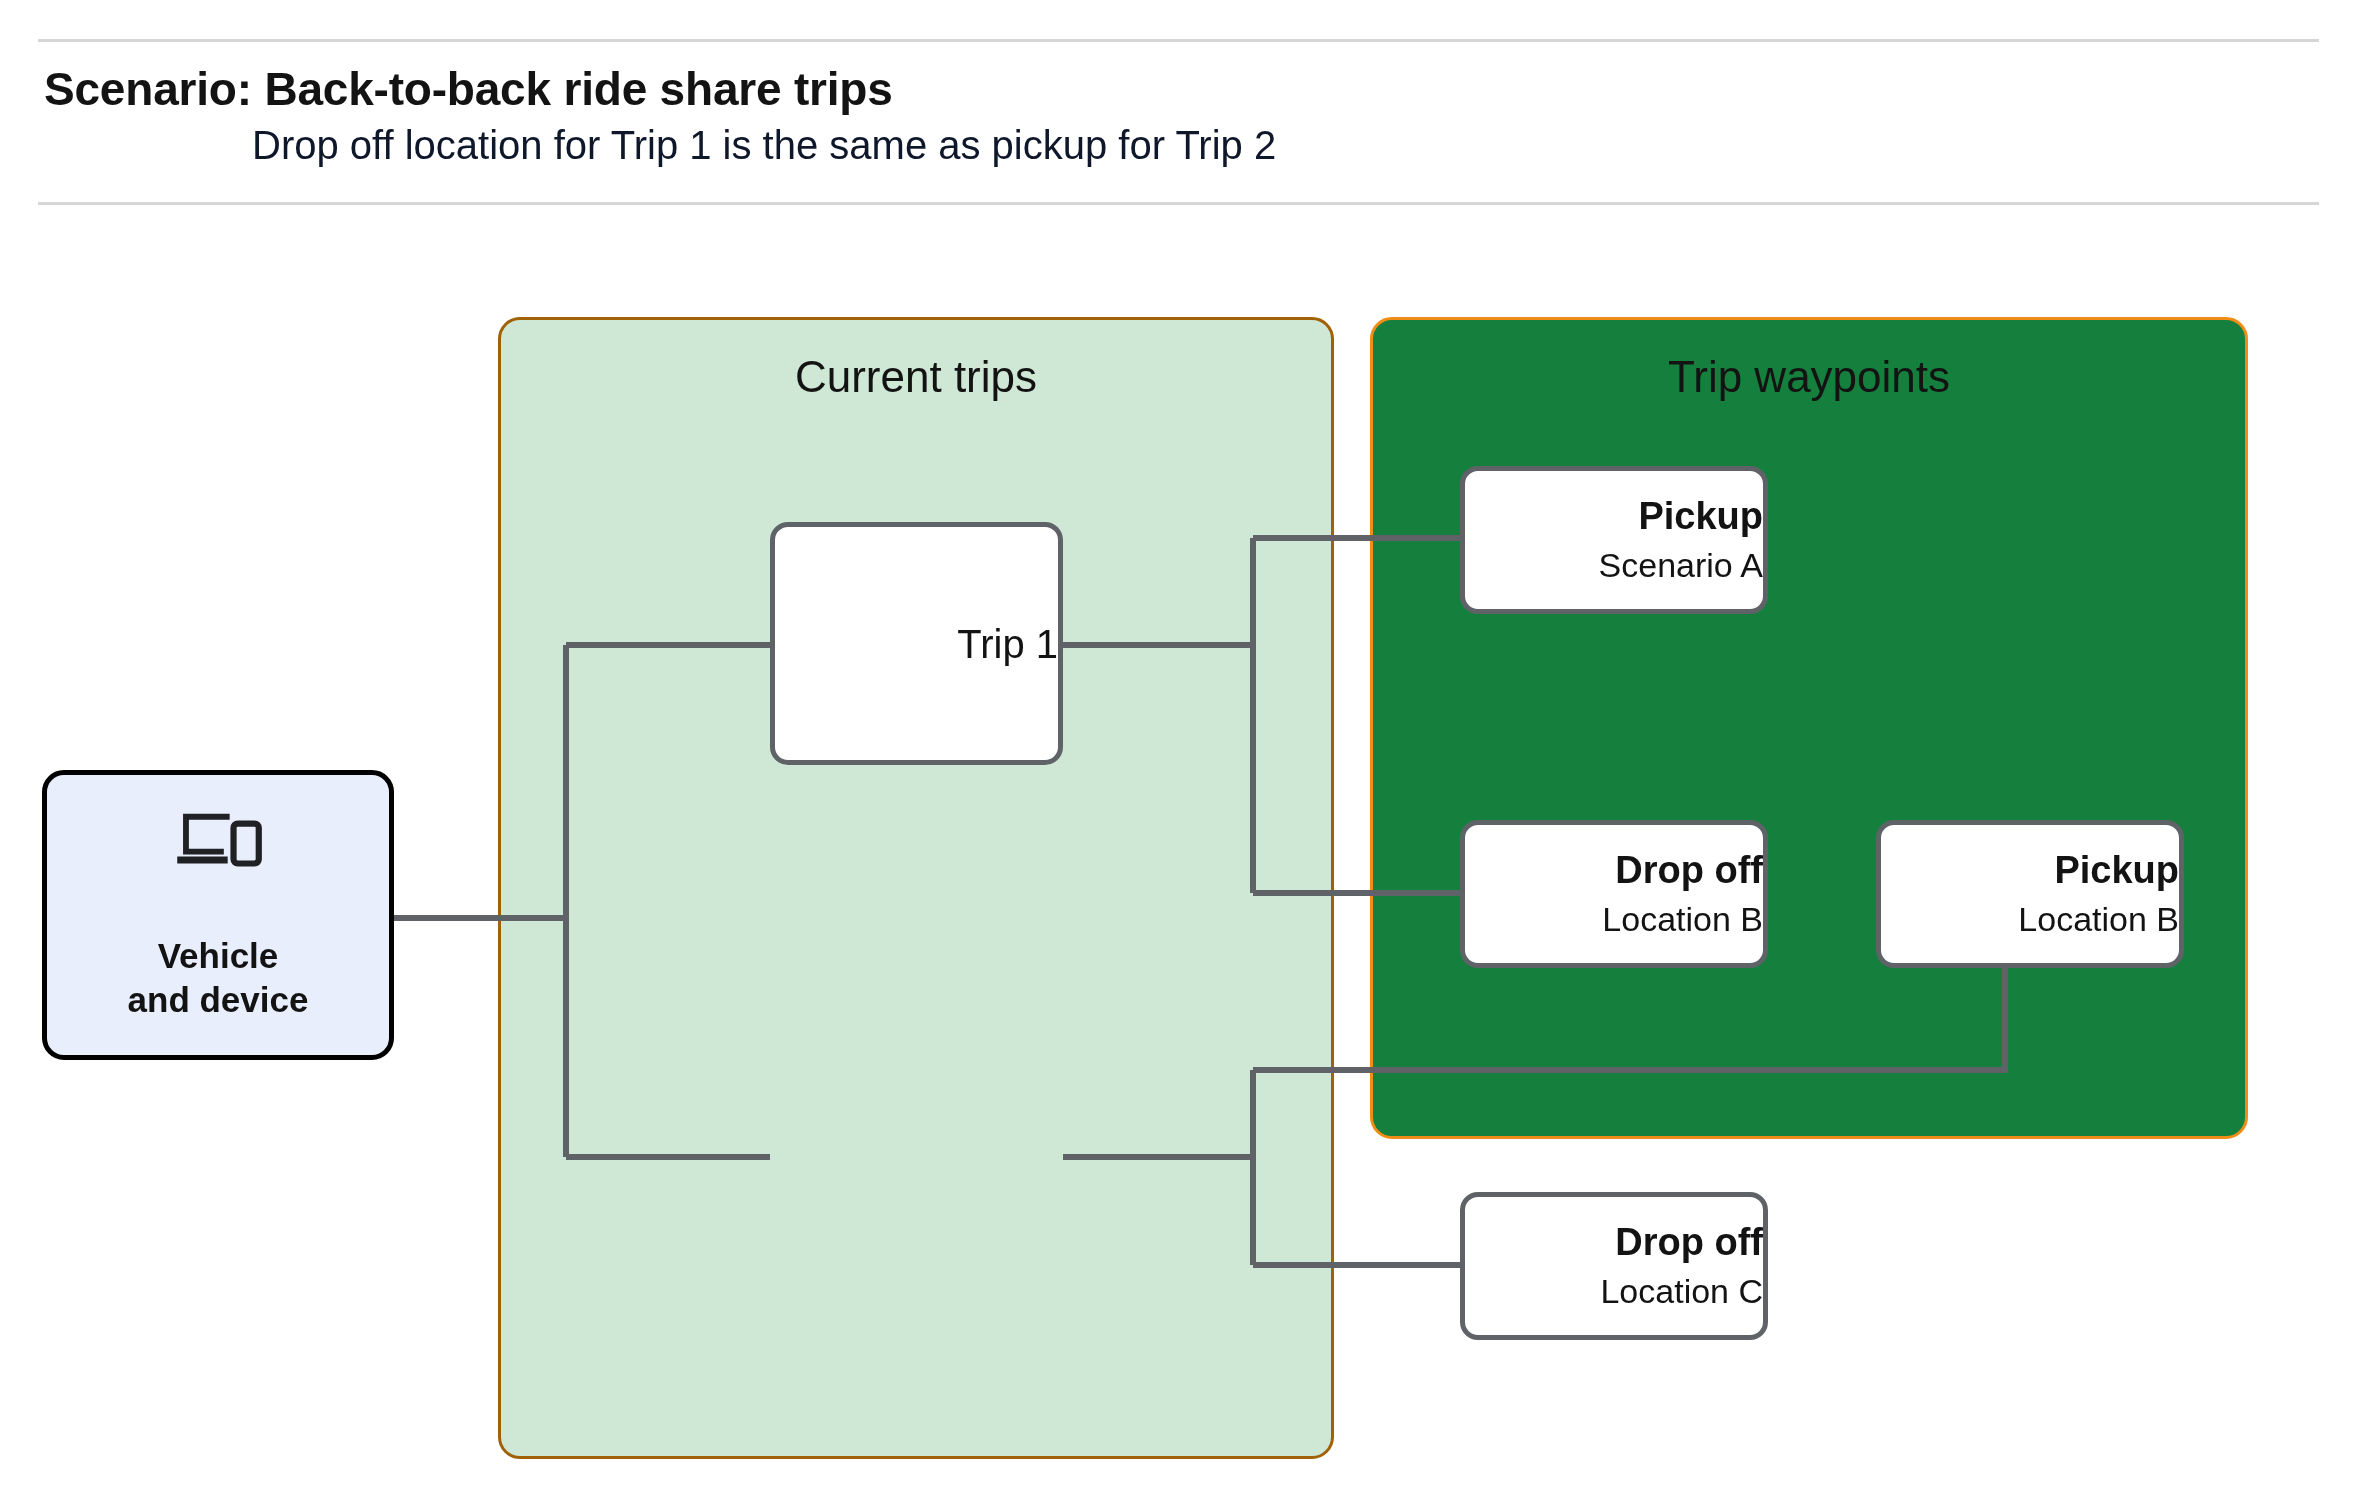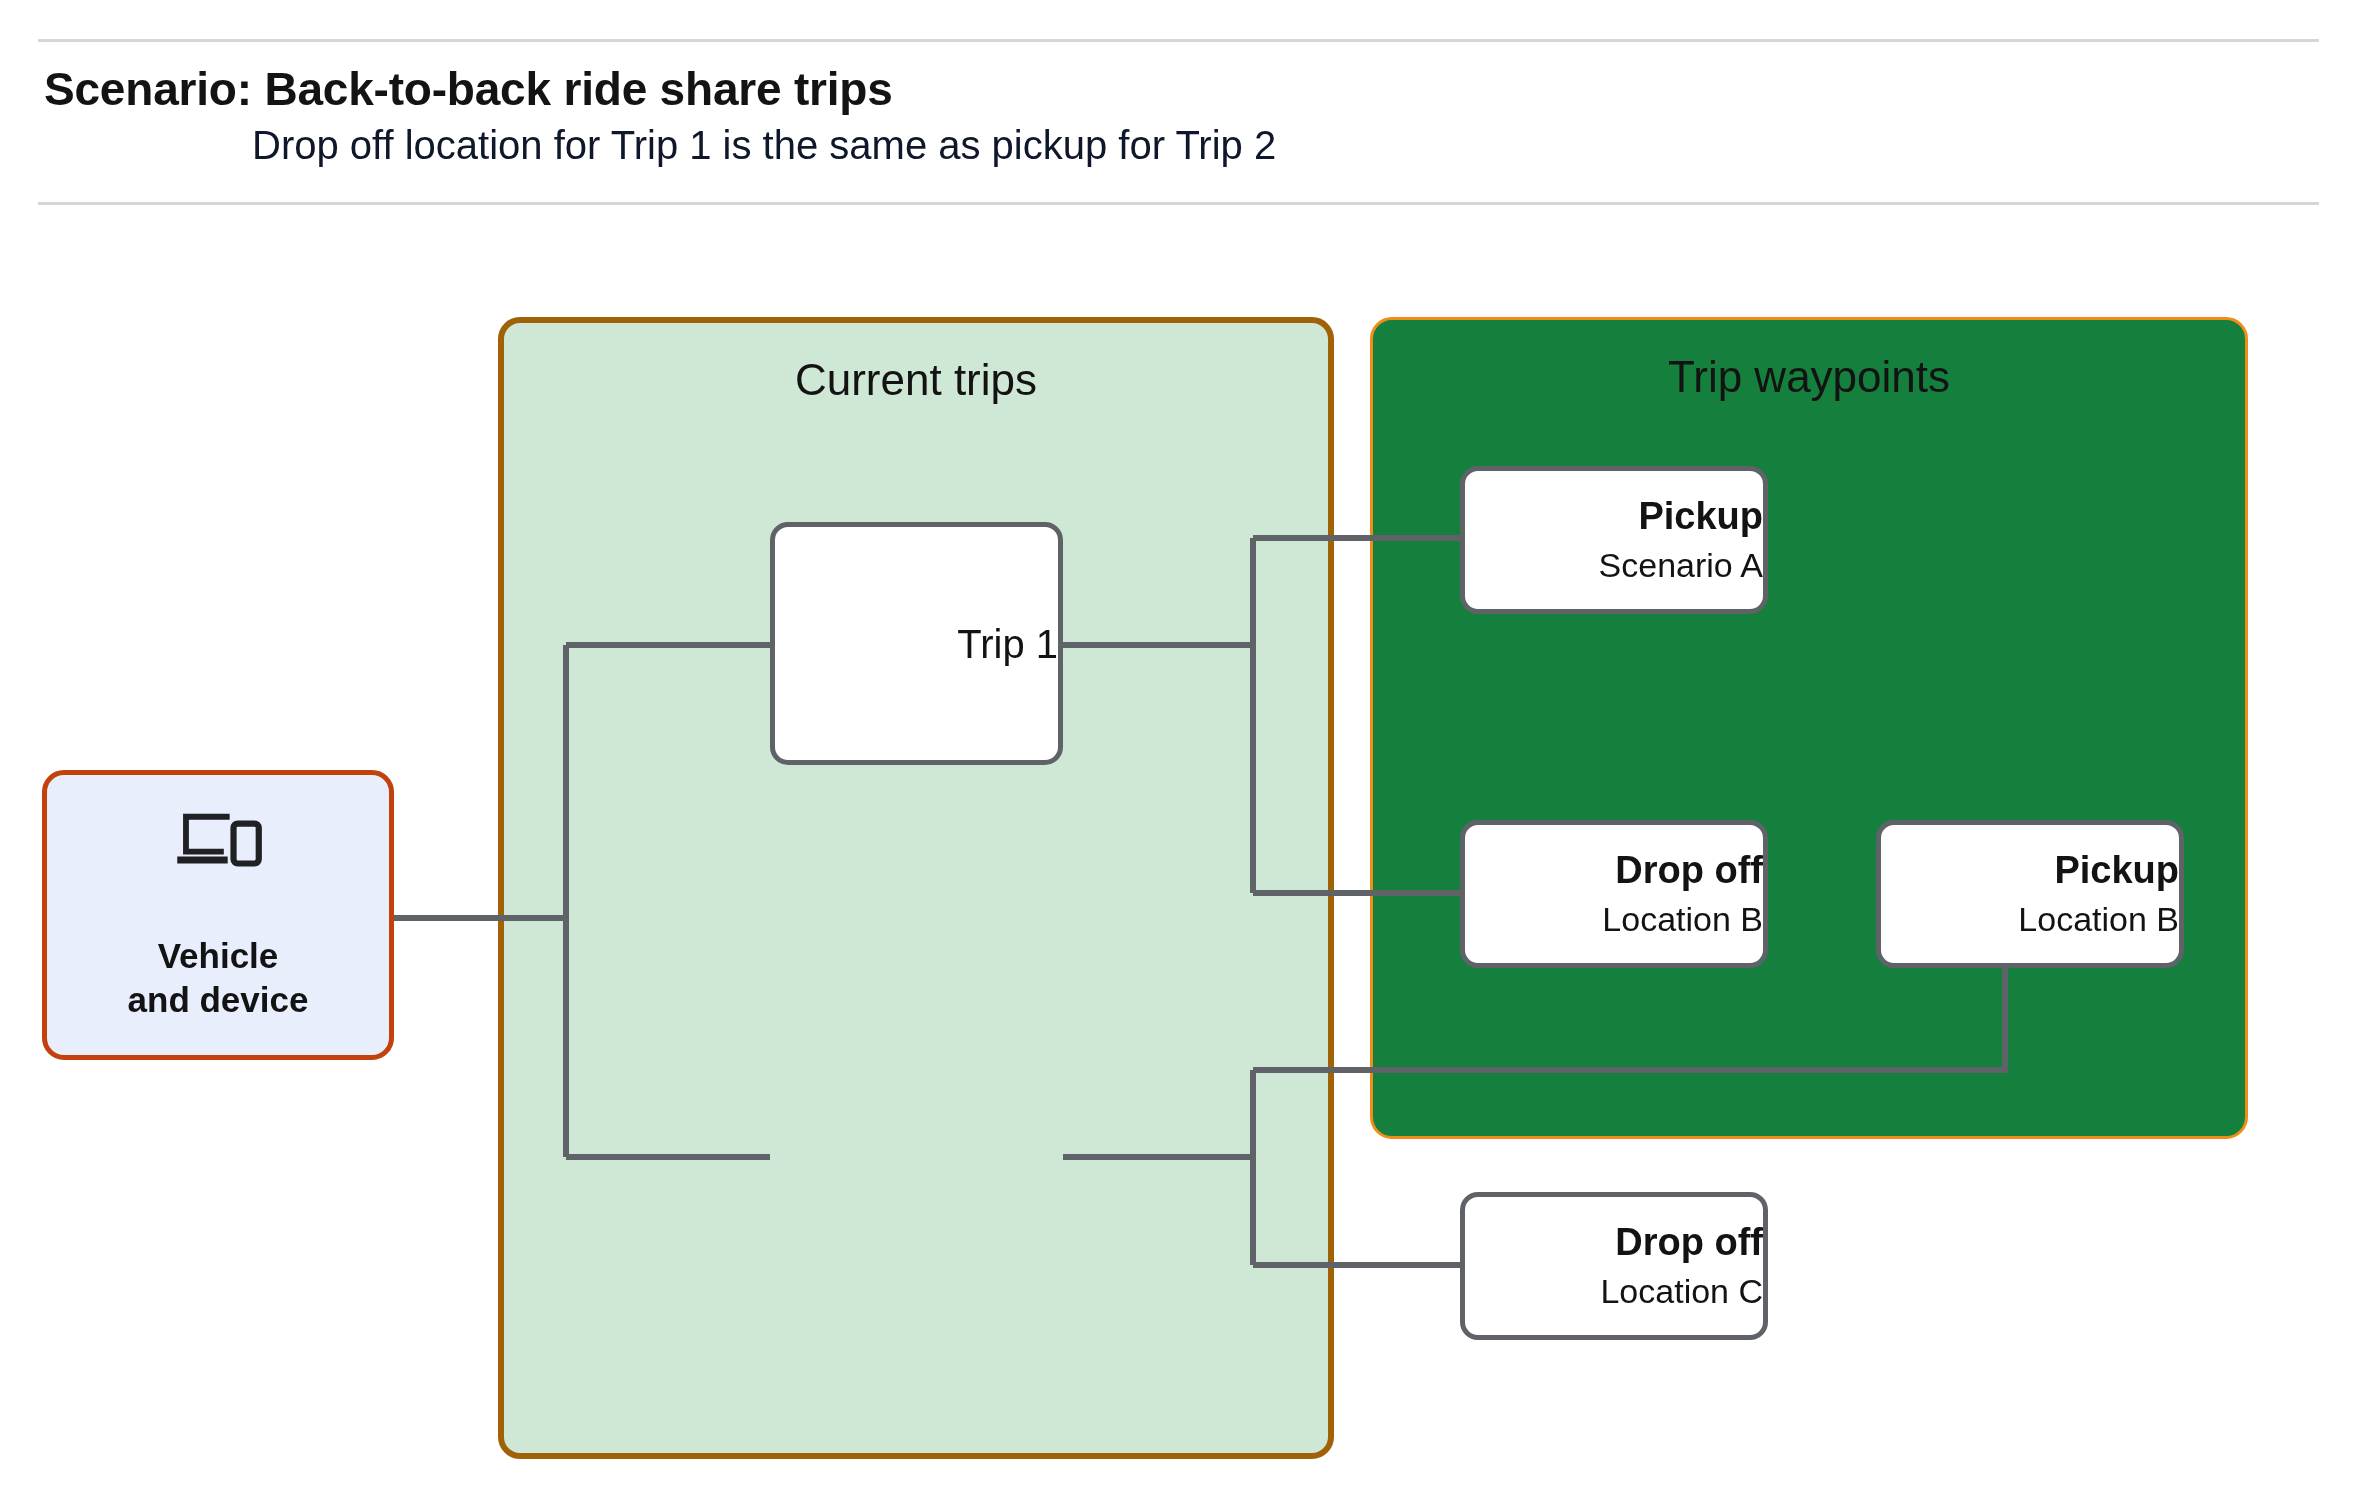--- a/index.html
+++ b/index.html
@@ -59,21 +59,21 @@
     position: absolute;
     border-radius: 22px;
     box-sizing: border-box;
   }
   #group-current-trips {
     left: 498px;
     top: 317px;
     width: 836px;
     height: 1142px;
     background: #cfe7d5;
-    border: 6px solid #a16207;
+    border: 3px solid #a16207;
   }
   #group-trip-waypoints {
     left: 1370px;
     top: 317px;
     width: 878px;
     height: 822px;
     background: #15803d;
     border: 3px solid #f08d16;
   }
   .group-title {
@@ -126,21 +126,21 @@
 
   
   #node-vehicle {
     position: absolute;
     left: 42px;
     top: 770px;
     width: 352px;
     height: 290px;
     box-sizing: border-box;
     background: #e8eefc;
-    border: 5px solid #c2410c;
+    border: 5px solid #000000;
     border-radius: 22px;
     display: flex;
     flex-direction: column;
     align-items: center;
     justify-content: center;
     z-index: 5;
   }
   #node-vehicle .device-icon {
     width: 94px;
     height: 66px;

